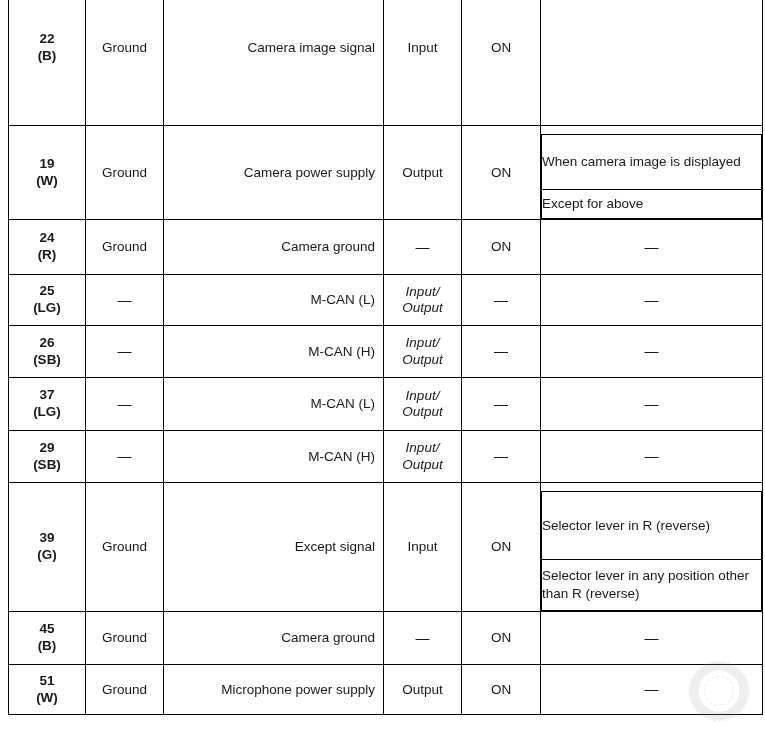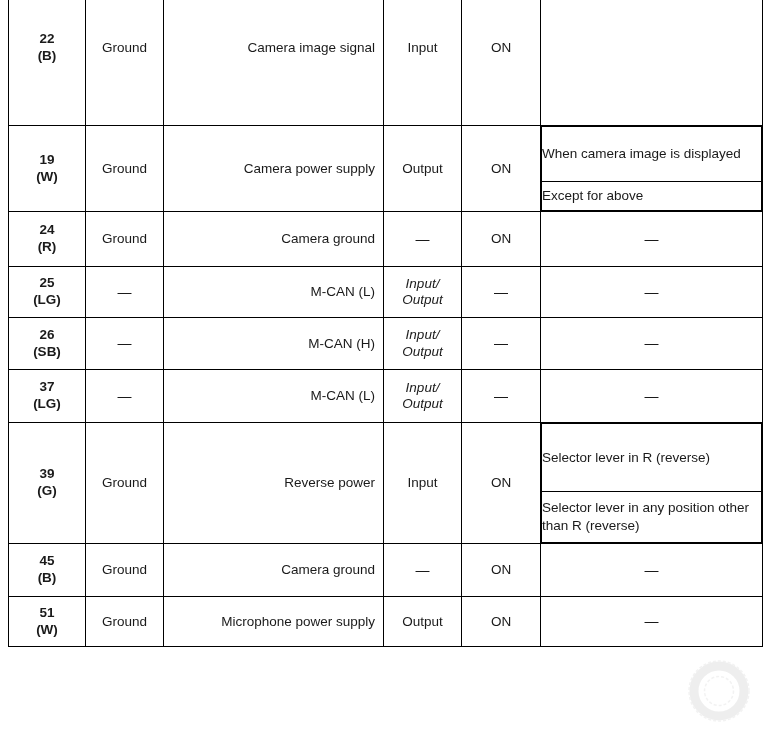--- a/index.html
+++ b/index.html
@@ -61,20 +61,21 @@
 
   .terminal-no  { line-height: 1.25; font-weight: bold; }
   .terminal-no .num   { display: block; }
   .terminal-no .color { display: block; }
 
   
   .cond-split {
     width: 100%;
     border-collapse: collapse;
     table-layout: fixed;
+    margin-top: 8px;
   }
   .cond-split td {
     border: 0;
     border-bottom: 1.4px solid #000000;
     padding: 5px 9px;
     vertical-align: middle;
     text-align: left;
     line-height: 1.3;
   }
   .cond-split tr:last-child td {
@@ -268,33 +269,59 @@
           </div>
         </td>
         <td>
           <div class="cell center dash">—</div>
         </td>
         <td>
           <div class="cell center dash">—</div>
         </td>
       </tr>
 
+      <tr style="height:52px">
+        <td>
+          <div class="cell center terminal-no">
+            <span class="num">29</span>
+            <span class="color">(SB)</span>
+          </div>
+        </td>
+        <td>
+          <div class="cell center dash">—</div>
+        </td>
+        <td>
+          <div class="cell left">M-CAN (H)</div>
+        </td>
+        <td>
+          <div class="cell center io-stack">
+            <span>Input/</span>
+            <span>Output</span>
+          </div>
+        </td>
+        <td>
+          <div class="cell center dash">—</div>
+        </td>
+        <td>
+          <div class="cell center dash">—</div>
+        </td>
+      </tr>
 
       <tr style="height:105px">
         <td>
           <div class="cell center terminal-no">
             <span class="num">39</span>
             <span class="color">(G)</span>
           </div>
         </td>
         <td>
           <div class="cell center">Ground</div>
         </td>
         <td>
-          <div class="cell left">Reverse power</div>
+          <div class="cell left">Except signal</div>
         </td>
         <td>
           <div class="cell center">Input</div>
         </td>
         <td>
           <div class="cell center">ON</div>
         </td>
         <td style="padding:0">
           <table class="cond-split">
             <tbody>

